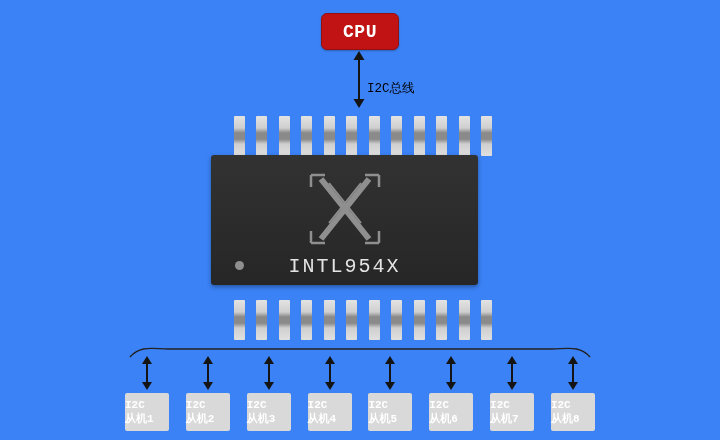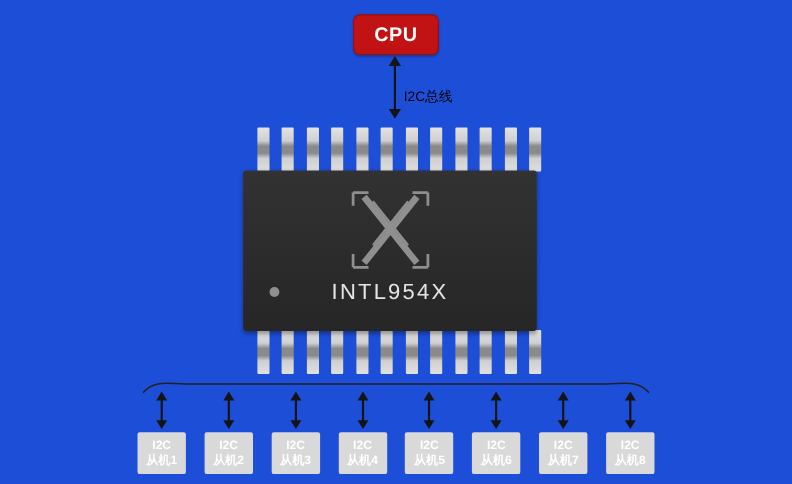--- a/index.html
+++ b/index.html
@@ -1,17 +1,17 @@
 <!DOCTYPE html>
 <html><head>
 <meta charset="utf-8">
 <style>
   html,body{margin:0;padding:0;background:#ffffff;}
   body{font-family:"Liberation Sans","DejaVu Sans",sans-serif;}
-  .stage{position:relative;width:720px;height:440px;background:#1d4ed8;overflow:hidden;}
+  .stage{position:relative;width:720px;height:440px;background:#3b82f6;overflow:hidden;font-family:Liberation Mono, monospace;}
 
   
   .cpu-box{position:absolute;left:321px;top:13px;width:76px;height:35px;
     background:#c11313;border:1px solid #951010;border-radius:6px;
     display:flex;align-items:center;justify-content:center;
     color:#ffffff;font-weight:bold;font-size:18px;letter-spacing:.5px;
     box-shadow:0 1px 2px rgba(0,0,0,.25);}
 
   
   .cpu-arrow{position:absolute;left:352px;top:51px;}
@@ -22,42 +22,42 @@
   
   .pin-row{position:absolute;left:234px;width:258px;height:40px;
     display:flex;justify-content:space-between;}
   .pin-row.top{top:116px;}
   .pin-row.bottom{top:300px;}
   .pin{width:11px;height:100%;
     background:linear-gradient(180deg,#e3e3e3 0%,#cfcfcf 30%,#8a8a8a 42%,#8a8a8a 58%,#cfcfcf 70%,#e0e0e0 100%);
     border-radius:1px;}
 
   
-  .chip{position:absolute;left:221px;top:155px;width:267px;height:146px;
+  .chip{position:absolute;left:211px;top:155px;width:267px;height:130px;
     background:linear-gradient(180deg,#323232,#262626);border-radius:3px;
     box-shadow:0 2px 4px rgba(0,0,0,.35);}
   .chip-logo{position:absolute;left:50%;top:14px;transform:translateX(-50%);}
   .chip-logo path,.chip-logo line{stroke:#8f8f8f;fill:none;}
   .chip-name{position:absolute;left:0;right:0;top:100px;text-align:center;
     color:#e4e4e4;font-size:20px;letter-spacing:2px;font-weight:normal;}
   .pin1-dot{position:absolute;left:24px;top:106px;width:9px;height:9px;
     border-radius:50%;background:#8f8f8f;}
 
   
   .brace{position:absolute;left:128px;top:341px;}
   .brace path{stroke:#222;stroke-width:1.4;fill:none;}
 
   
   .arrows-row{position:absolute;left:125px;top:356px;width:470px;height:35px;
     display:flex;justify-content:space-between;}
   .arrow-cell{width:44px;display:flex;justify-content:center;align-items:flex-start;}
   .slaves-row{position:absolute;left:125px;top:393px;width:470px;
     display:flex;justify-content:space-between;}
   .slave{width:44px;height:38px;background:#d9d9d9;border-radius:2px;
-    display:flex;flex-direction:column;align-items:center;justify-content:center;
+    display:flex;flex-direction:column;align-items:flex-start;justify-content:center;
     color:#ffffff;font-weight:bold;font-size:11px;line-height:1.3;}
 </style>
 </head>
 <body>
 
 <div class="stage">
 
   <div class="cpu-box">
     <span>CPU</span>
   </div>

